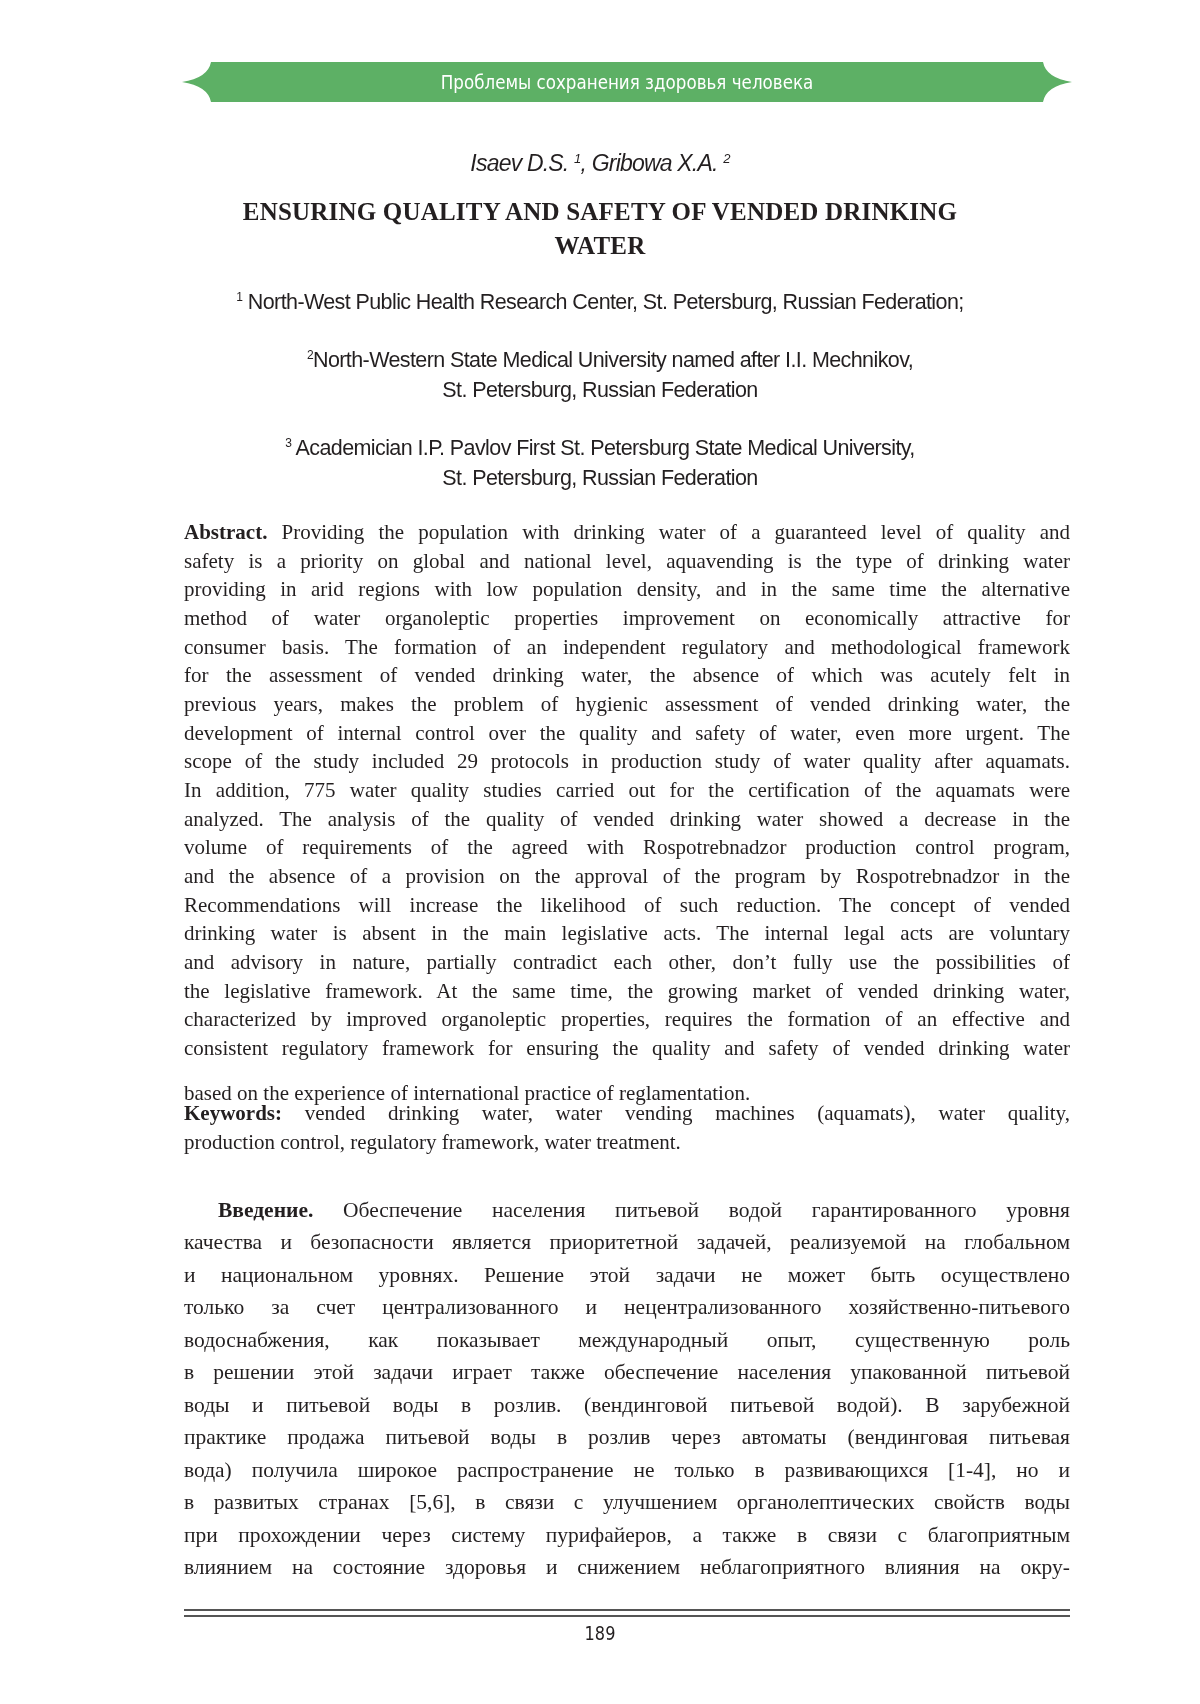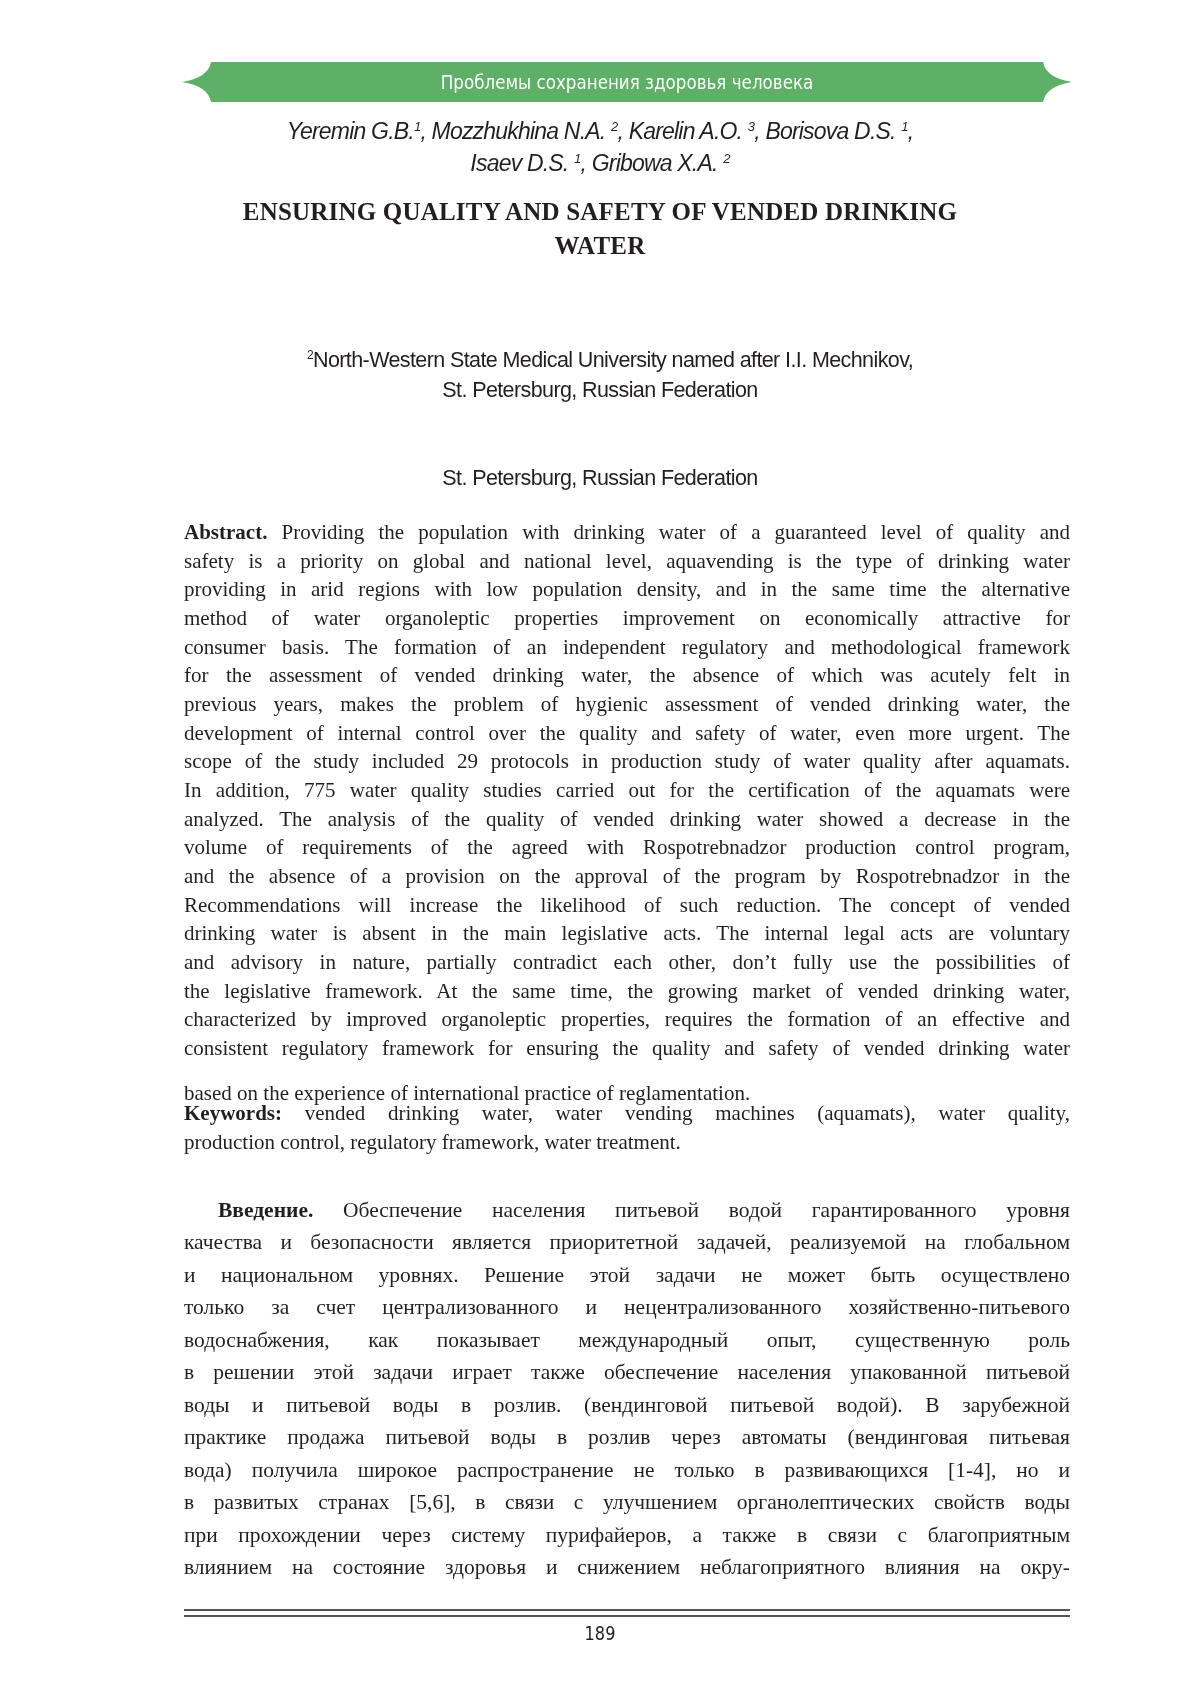--- a/index.html
+++ b/index.html
@@ -56,34 +56,37 @@
 
 <div class="page">
 
   <div class="banner">
     <svg width="892" height="42" viewBox="0 0 892 42">
       <path id="banner-path" d="M30 1 L862 1 Q865 17 891 21 Q865 25 862 41 L30 41 Q27 25 1 21 Q27 17 30 1 Z" fill="#5db065"></path>
     </svg>
     <div class="banner-text">Проблемы сохранения здоровья человека</div>
   </div>
 
-  <div class="center-line authors" style="top:118px;">
-    <span>Yeremin G.B.</span><sup>1</sup>, <span>Mozzhukhina N.A.</span> <sup>2</sup>, <span>Karelin A.O.</span> <sup>3</sup>, <span>Borisova D.S.</span> <sup>1</sup>,
-  </div>
   <div class="center-line authors" style="top:150px;">
     <span>Isaev D.S.</span> <sup>1</sup>, <span>Gribowa X.A.</span> <sup>2</sup>
   </div>
 
   <div class="center-line title" style="top:198px;">ENSURING QUALITY AND SAFETY OF VENDED DRINKING</div>
   <div class="center-line title" style="top:232px;">WATER</div>
 
+  <div class="center-line affil" style="top:290px;">
+    <sup>1</sup> <span>North-West Public Health Research Center, St. Petersburg, Russian Federation;</span>
+  </div>
   <div class="center-line affil" style="top:348px;margin-left:10px;">
     <sup>2</sup><span>North-Western State Medical University named after I.I. Mechnikov,</span>
   </div>
   <div class="center-line affil" style="top:378px;">St. Petersburg, Russian Federation</div>
+  <div class="center-line affil" style="top:436px;">
+    <sup>3</sup> <span>Academician I.P. Pavlov First St. Petersburg State Medical University,</span>
+  </div>
   <div class="center-line affil" style="top:466px;">St. Petersburg, Russian Federation</div>
 
   <div>
     <div class="tline" style="top:519px;"><b>Abstract.</b> <span>Providing the population with drinking water of a guaranteed level of quality and</span></div>
     <div class="tline" style="top:548px;">safety is a priority on global and national level, aquavending is the type of drinking water</div>
     <div class="tline" style="top:576px;">providing in arid regions with low population density, and in the same time the alternative</div>
     <div class="tline" style="top:605px;">method of water organoleptic properties improvement on economically attractive for</div>
     <div class="tline" style="top:634px;">consumer basis. The formation of an independent regulatory and methodological framework</div>
     <div class="tline" style="top:662px;">for the assessment of vended drinking water, the absence of which was acutely felt in</div>
     <div class="tline" style="top:691px;">previous years, makes the problem of hygienic assessment of vended drinking water, the</div>

